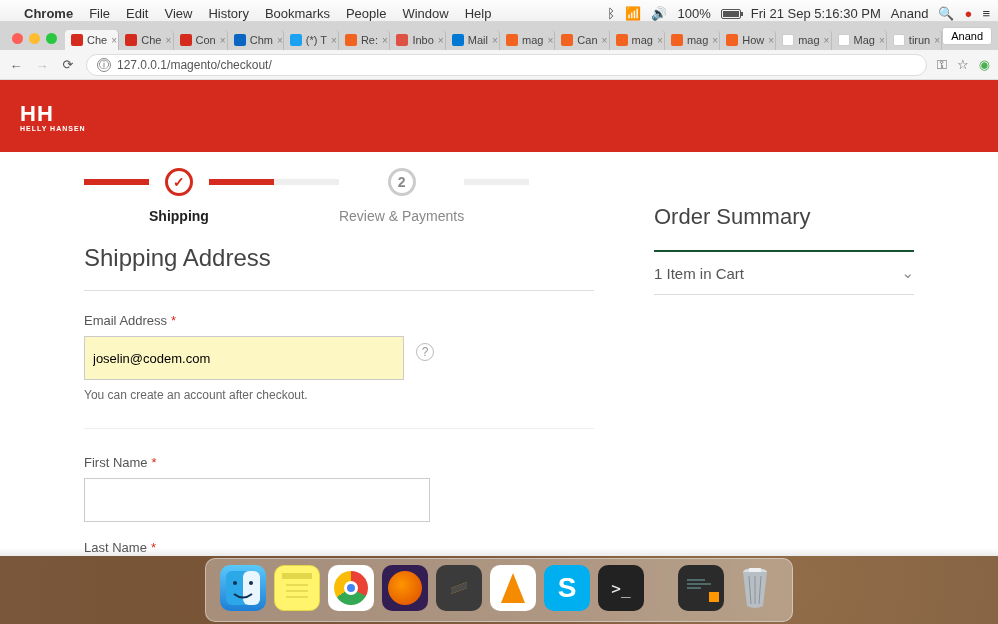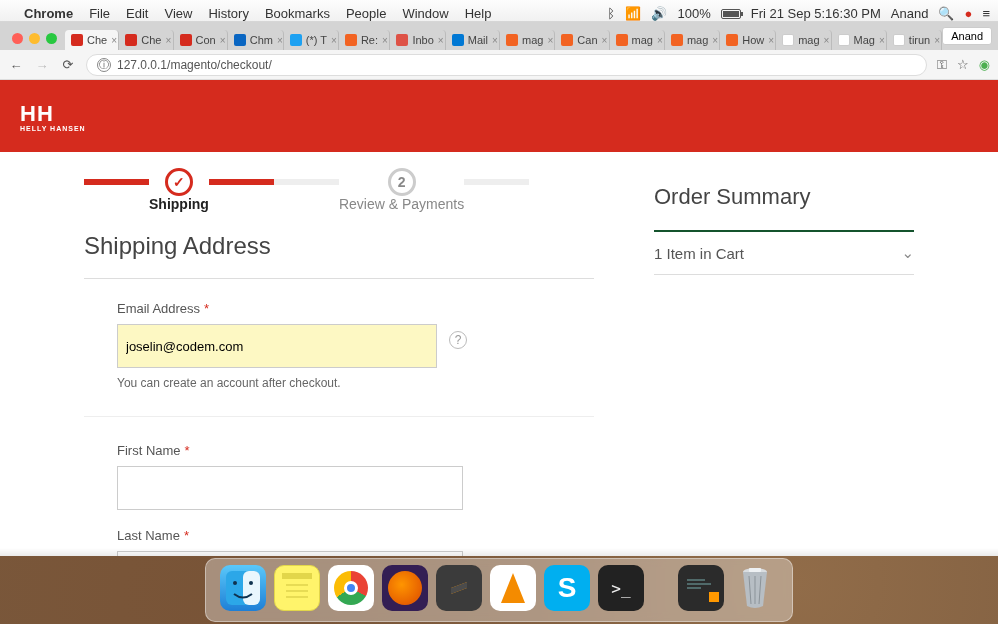--- a/index.html
+++ b/index.html
@@ -39,37 +39,37 @@
 
   
   .viewport { height: calc(624px - 22px - 28px - 30px - 68px); overflow:hidden; background:#fff; position:relative;}
   .site-header { background:#d52b1e; height:72px; display:flex; align-items:center; padding-left:20px;}
   .logo { color:#fff; font-weight:bold; }
   .logo .hh { font-size:22px; letter-spacing:1px;}
   .logo .sub { font-size:7px; letter-spacing:1px; display:block; margin-top:-2px;}
 
   .page-inner { max-width:870px; margin:0 auto; padding:0 20px; display:flex; gap:60px;}
   .main-col { flex:1; max-width:560px; padding-top:10px;}
-  .side-col { width:260px; padding-top:32px;}
+  .side-col { width:260px; padding-top:52px;}
 
   .progress { display:flex; align-items:flex-start; gap:0; margin:6px 0 20px 0;}
   .pstep { display:flex; flex-direction:column; align-items:center; position:relative;}
   .pcircle { width:28px; height:28px; border-radius:50%; display:flex; align-items:center; justify-content:center; font-weight:600; font-size:14px; position:relative; z-index:2; background:#fff;}
   .pcircle.done { border:3px solid #d52b1e; color:#d52b1e;}
   .pcircle.todo { border:3px solid #ccc; color:#888;}
   .pbar { height:6px; background:#eee; width:130px; position:relative; top:11px; z-index:1;}
   .pbar.half::before{content:"";position:absolute;left:0;top:0;height:6px;width:65px;background:#d52b1e;}
-  .plabel { font-size:14px; color:#333;}
+  .plabel { margin-top:12px; font-size:14px; color:#333;}
   .plabel.active{font-weight:600;color:#222;}
   .plabel.muted{color:#888;}
 
   h1.section { font-size:24px; font-weight:300; color:#444; margin-bottom:18px;}
   .hr { border-top:1px solid #ddd; margin-bottom:22px;}
 
-  .field { margin-bottom:18px;margin-left:33px;}
+  .field { margin-bottom:18px;}
   .field label { display:block; font-size:13px; color:#555; margin-bottom:8px;}
   .req { color:#d52b1e; margin-left:4px;}
   .field input { width:100%; height:44px; border:1px solid #ccc; padding:0 8px; font-size:13px;}
   .field.email input { background:#fdf8c3; width:320px;}
   .field.email { position:relative;}
   .helpnote { font-size:12px; color:#666; margin-top:8px;}
   .help-ic { position:absolute; left:332px; top:30px; width:18px;height:18px;border:1px solid #bbb;border-radius:50%;color:#999;font-size:12px;line-height:16px;text-align:center;}
   .field.short input{width:346px;}
   .div2{border-top:1px solid #eee; margin:26px 0;}
 

